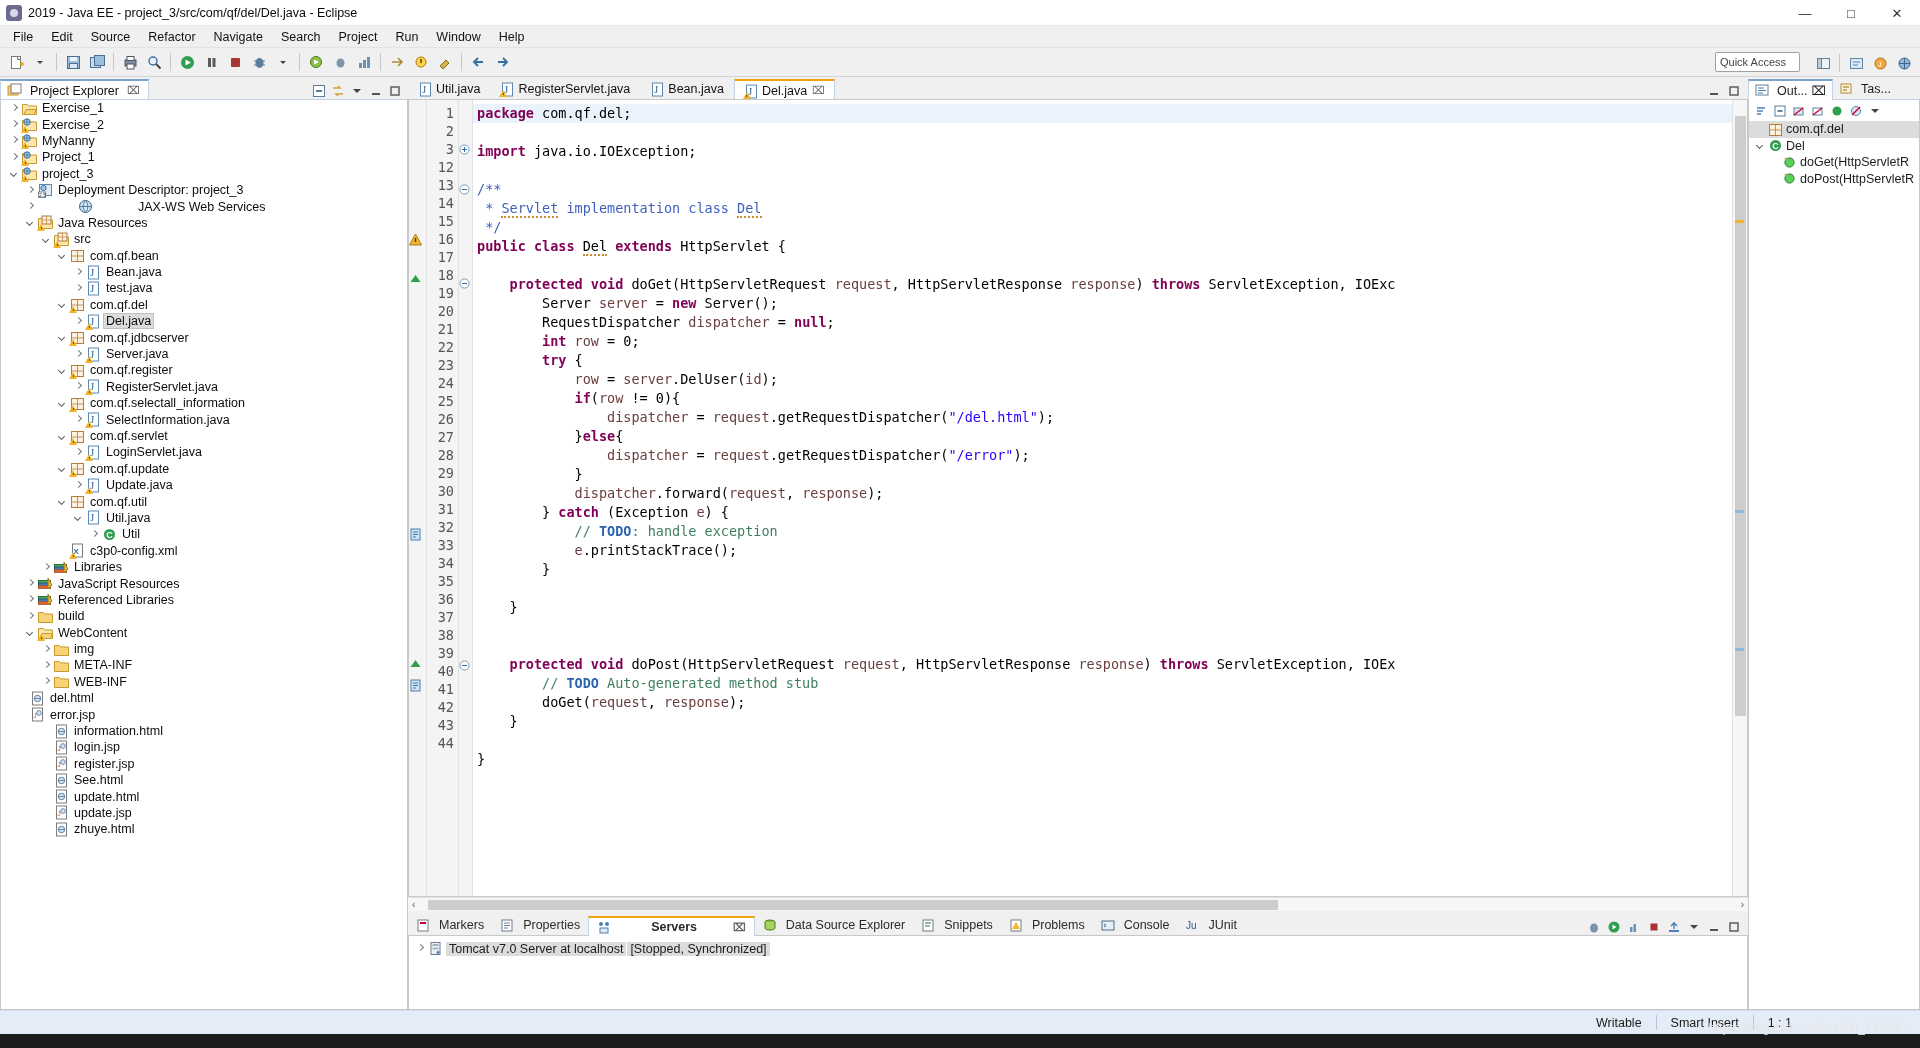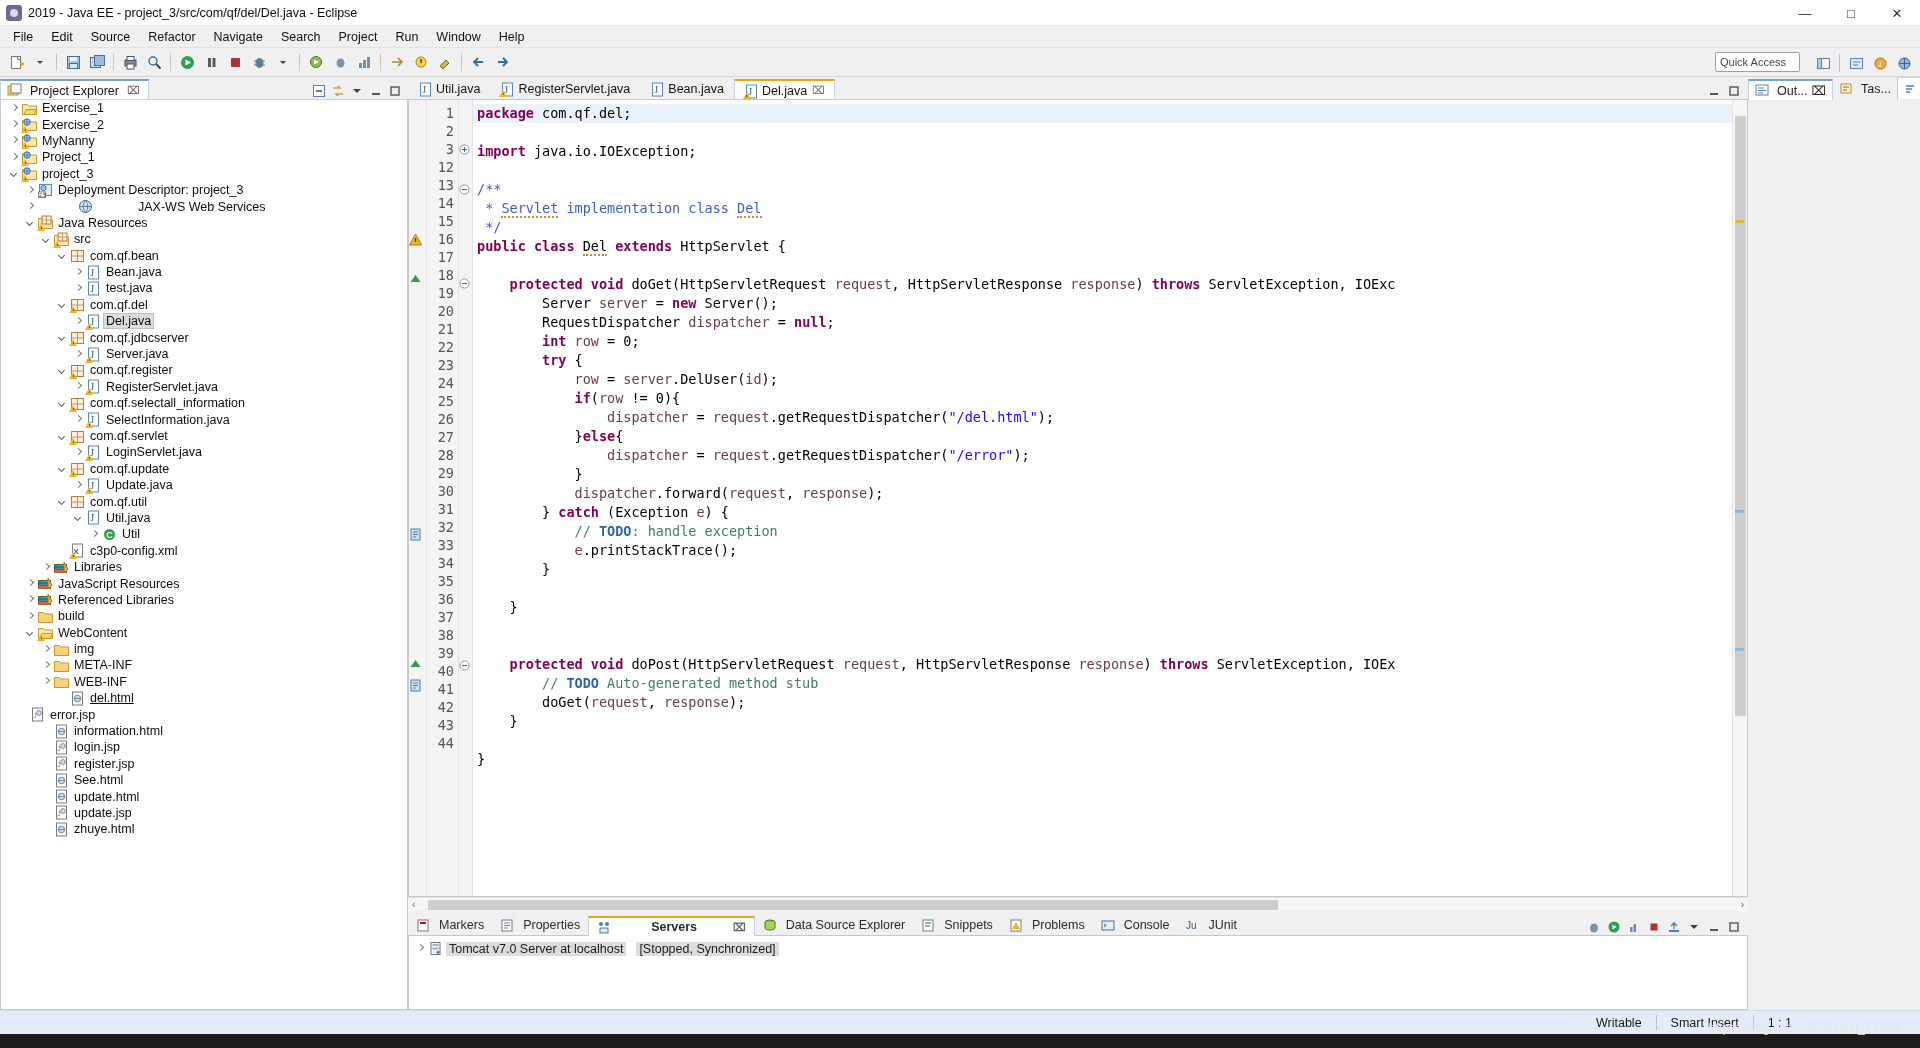--- a/index.html
+++ b/index.html
@@ -127,21 +127,21 @@
   .btab { height:20px; display:flex; align-items:center; gap:5px; padding:0 8px; font-size:12.5px; color:#2b2b2b; }
   .btab.active { background:#ffffff; border:1px solid #c3d3e5; border-bottom:none;
                  border-top:2px solid #f0a30a; font-weight:bold; position:relative; top:1px;gap:36px; }
   .btab .x { color:#666; font-size:11px; }
   .btabbar .bbtns { margin-left:auto; display:flex; gap:4px; padding-right:6px; align-items:center;}
   .bcontent { flex:1 1 auto; background:#fff; border:1px solid #c8c8c8; padding:4px 0 0 6px; }
   .srow { height:17px; display:flex; align-items:center; font-size:12.5px; }
   .srow .slabel{ background:#dcdcdc; padding:0 3px; }
 
   
-  .outline { width:172px; flex:0 0 172px; display:flex; background:#f0f0f0;}
+  .outline { width:172px; flex:0 0 172px; display:flex; flex-direction:column; background:#f0f0f0;}
   .otabbar { height:22px; display:flex; align-items:flex-end; }
   .otab { height:21px; display:flex; align-items:center; gap:4px; padding:0 6px; font-size:12.5px; }
   .otab.active { background:#fff; border:1px solid #c3d3e5; border-bottom:none; border-top:2px solid #7aa3cc;
                  position:relative; top:1px;}
   .otoolbar { height:22px; background:#fff; border-left:1px solid #c8c8c8; border-right:1px solid #c8c8c8;
               border-top:1px solid #c3d3e5; display:flex; align-items:center; gap:3px; padding:0 4px; }
   .ocontent { flex:1 1 auto; background:#fff; border:1px solid #c8c8c8; border-top:none; overflow:hidden; }
   .orow { height:16.5px; display:flex; align-items:center; font-size:12.5px; white-space:nowrap; }
 
   
@@ -760,21 +760,21 @@
           </div>
           <div class="trow" style="padding-left: 40px;">
             <span class="arrow r"></span>
             <span class="ico">
               <svg width="15" height="15">
                 <path d="M0.5 3.5h5l1.2 1.5h7.8v8.5h-14z" fill="#f7d37a" stroke="#c89a2b"></path>
               </svg>
             </span>
             <span class="tlabel">WEB-INF</span>
           </div>
-          <div class="trow" style="padding-left: 56px; text-decoration: underline;">
+          <div class="trow" style="padding-left: 16px;">
             <span class="arrow "></span>
             <span class="ico">
               <svg width="15" height="15">
                 <rect x="2.5" y="1" width="10" height="13" fill="#ffffff" stroke="#7b7b7b"></rect>
                 <circle cx="7.5" cy="7.5" r="3.2" fill="#cfe3f5" stroke="#41668c" stroke-width=".8"></circle>
                 <path d="M4.3 7.5h6.4" stroke="#41668c" stroke-width=".7"></path>
               </svg>
             </span>
             <span class="tlabel">del.html</span>
           </div>
@@ -1261,21 +1261,21 @@
             <span class="arrow r"></span>
             <span class="ico">
               <svg width="15" height="15">
                   <rect x="3" y="1.5" width="9" height="12" fill="#eef2f6" stroke="#6b7c8c"></rect>
                   <rect x="4.5" y="3" width="6" height="2" fill="#9fb4c7"></rect>
                   <rect x="4.5" y="6.5" width="6" height="2" fill="#9fb4c7"></rect>
                   <circle cx="10" cy="11.5" r="1.4" fill="#4a7fb5"></circle>
                 </svg>
             </span>
             <span class="slabel">Tomcat v7.0 Server at localhost</span>
-            <span class="slabel" style="margin-left:10px;">[Stopped, Synchronized]</span>
+            <span class="slabel" style="margin-left:1px;">[Stopped, Synchronized]</span>
           </div>
         </div>
       </div>
     </div>
 
     <div class="outline">
       <div class="otabbar">
         <div class="otab active">
           <span class="ico">
             <svg width="14" height="14">

